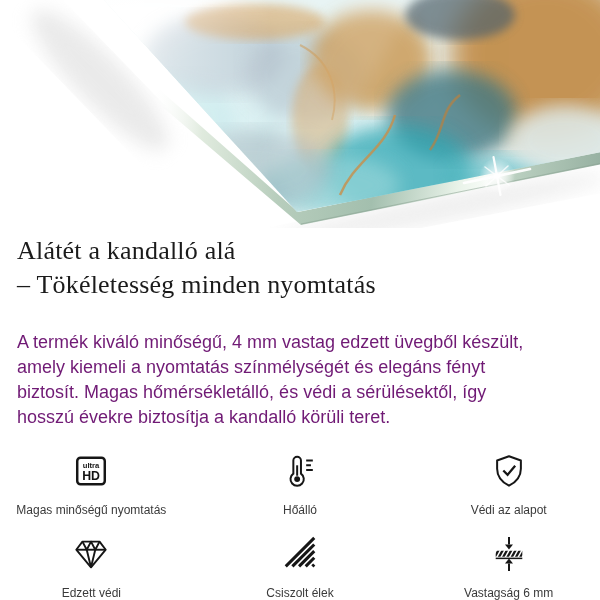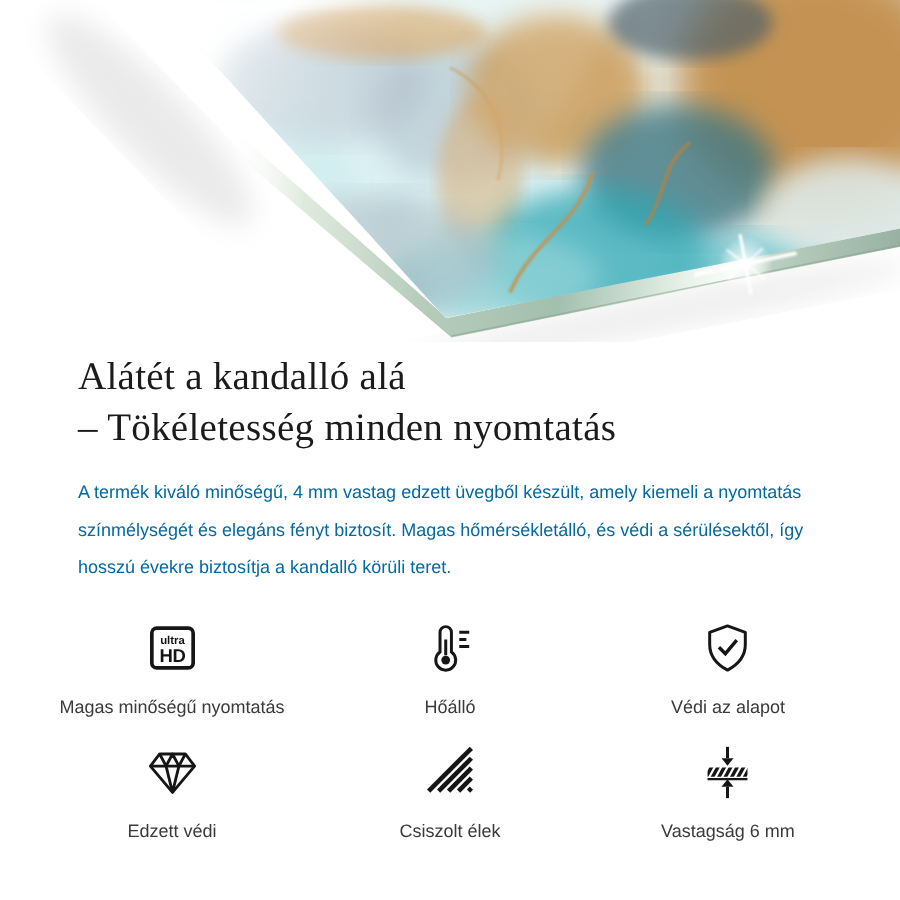--- a/index.html
+++ b/index.html
@@ -1,24 +1,24 @@
 <!DOCTYPE html>
 <html><head>
 <meta charset="utf-8">
 <style>
   html,body{margin:0;padding:0;}
   body{width:600px;height:600px;background:#ffffff;font-family:"Liberation Sans","DejaVu Sans",sans-serif;}
   .page{position:relative;width:600px;height:600px;background:#fff;overflow:hidden;}
   .hero{position:relative;width:600px;height:228px;overflow:hidden;}
   .hero svg{display:block;}
-  .content{padding:0 52px;}
+  .content{padding:0 17px;}
   h1{margin:6px 0 0;font-family:"Liberation Serif","DejaVu Serif",serif;
      font-weight:500;font-size:26px;line-height:34px;color:#1b1b1b;letter-spacing:.2px;}
   h1 span{display:block;}
-  .desc{margin:14px 0 0;max-width:515px;font-size:12px;line-height:25px;color:#0369a1;}
+  .desc{margin:28px 0 0;max-width:515px;font-size:18px;line-height:25px;color:#701a75;}
   .features{display:grid;grid-template-columns:repeat(3,1fr);row-gap:18px;margin:22px -30px 0;}
   .feature{display:flex;flex-direction:column;align-items:center;text-align:center;}
   .ficon{width:38px;height:38px;}
   .ficon .st{fill:none;stroke:#161616;stroke-width:2.1;}
   .ficon .fil{fill:#161616;stroke:none;}
   .flabel{margin-top:13px;font-size:12px;color:#3a3a3a;}
   .hd-top{font-family:"Liberation Sans",sans-serif;font-size:8px;font-weight:700;fill:#141414;}
   .hd-bot{font-family:"Liberation Sans",sans-serif;font-size:13px;font-weight:800;fill:#141414;letter-spacing:-.3px;}
 </style>
 </head>

